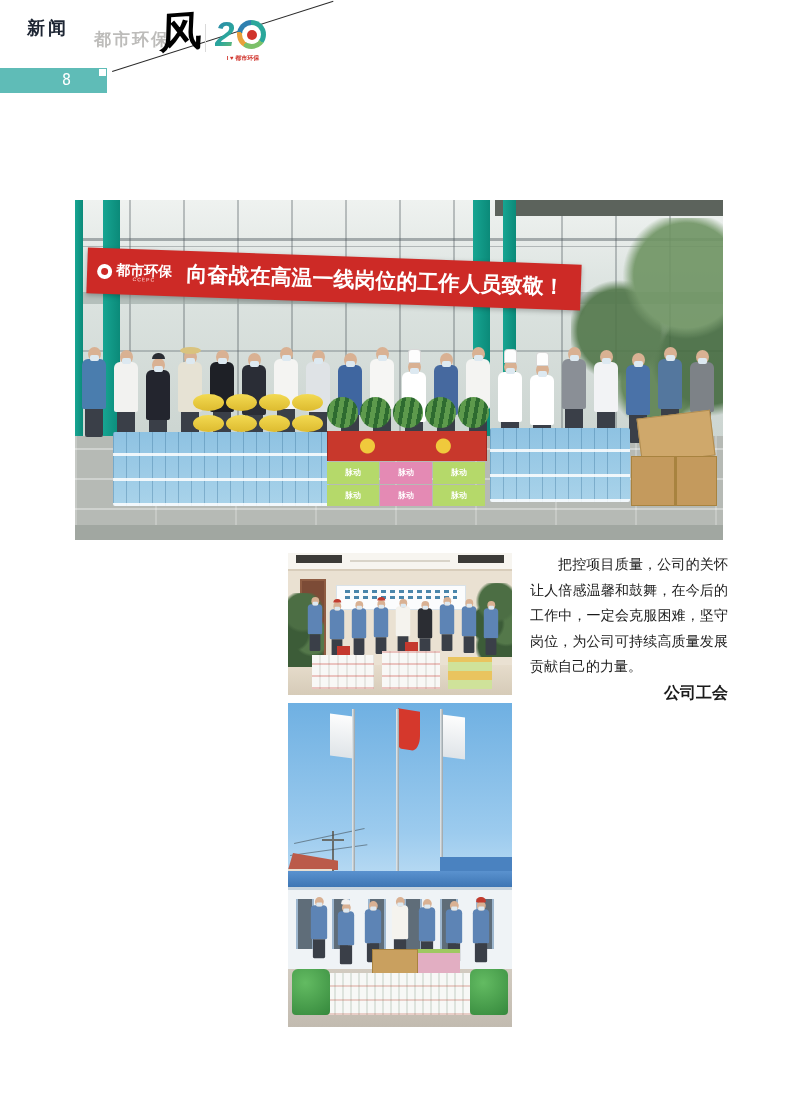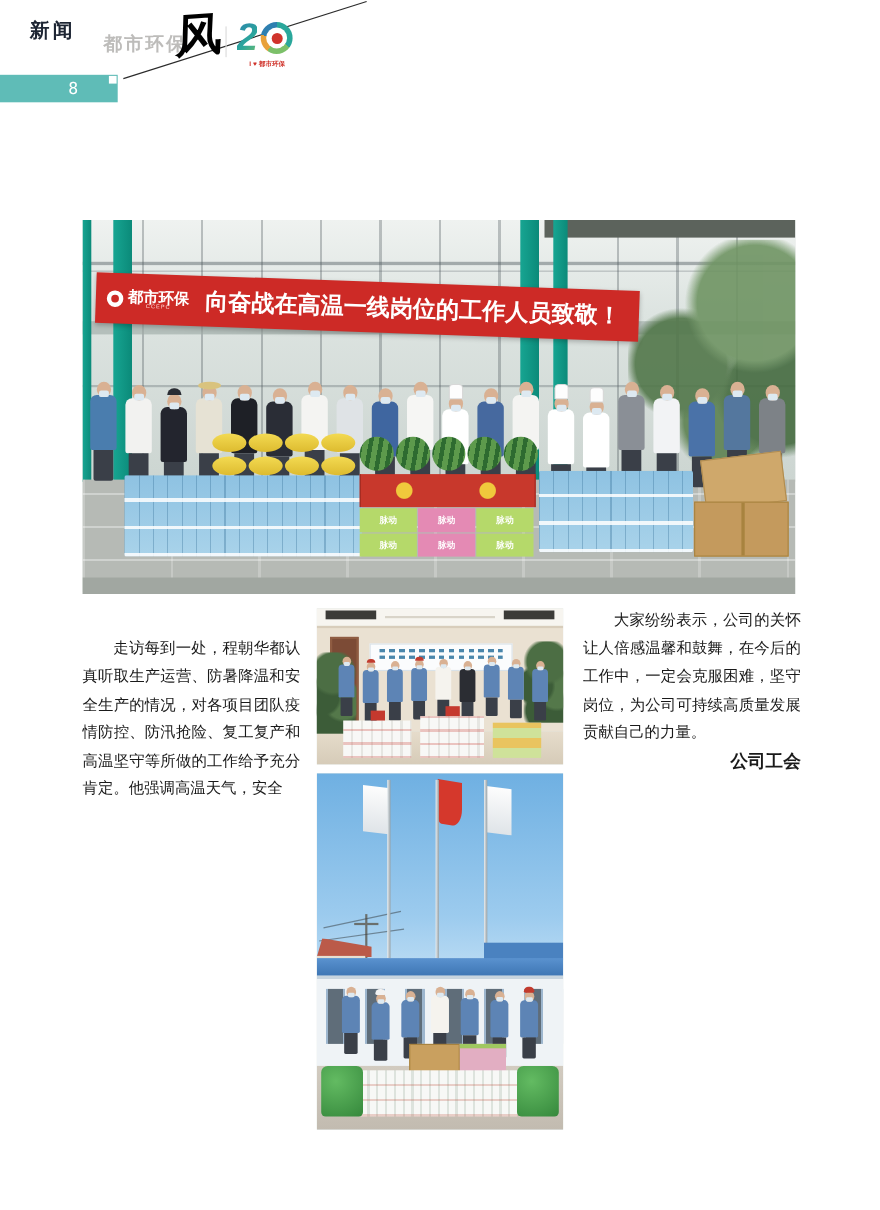--- a/index.html
+++ b/index.html
@@ -378,21 +378,20 @@
         <div class="mz p">脉动</div>
         <div class="mz g">脉动</div>
       </div>
     <div class="sp sp-cartons">
       <div class="carton1"></div>
       <div class="carton2"></div>
     </div>
   </div>
 
   <div class="col col-left">
-    <p>走访每到一处，程朝华都认真听取生产运营、防暑降温和安全生产的情况，对各项目团队疫情防控、防汛抢险、复工复产和高温坚守等所做的工作给予充分肯定。他强调高温天气，安全</p>
   </div>
 
   <div class="photo photo-1">
     <div class="p1-ceil"></div>
     <div class="p1-vent" style="left:8px;width:46px"></div>
     <div class="p1-vent" style="right:8px;width:46px"></div>
     <div class="p1-cline"></div>
     <div class="p1-wall"></div>
     <div class="p1-door"></div>
     <div class="p1-banner">
@@ -554,17 +553,17 @@
     <div class="p2-boxes">
       <div class="p2-box-a"></div>
         <div class="p2-box-b"></div>
     </div>
     <div class="p2-bottles"></div>
     <div class="p2-bag" style="left:4px;top:266px"></div>
     <div class="p2-bag" style="left:182px;top:266px"></div>
   </div>
 
   <div class="col col-right">
-    <p>大家纷纷表示，公司的关怀让人倍感温馨和鼓舞，在今后的工作中，一定会克服困难，坚守岗位，为公司可持续高质量发展贡献自己的力量。</p>
+    <p>把控项目质量，公司的关怀让人倍感温馨和鼓舞，在今后的工作中，一定会克服困难，坚守岗位，为公司可持续高质量发展贡献自己的力量。</p>
     <p class="signature">公司工会</p>
   </div>
 
 </div>
 
 </body></html>

